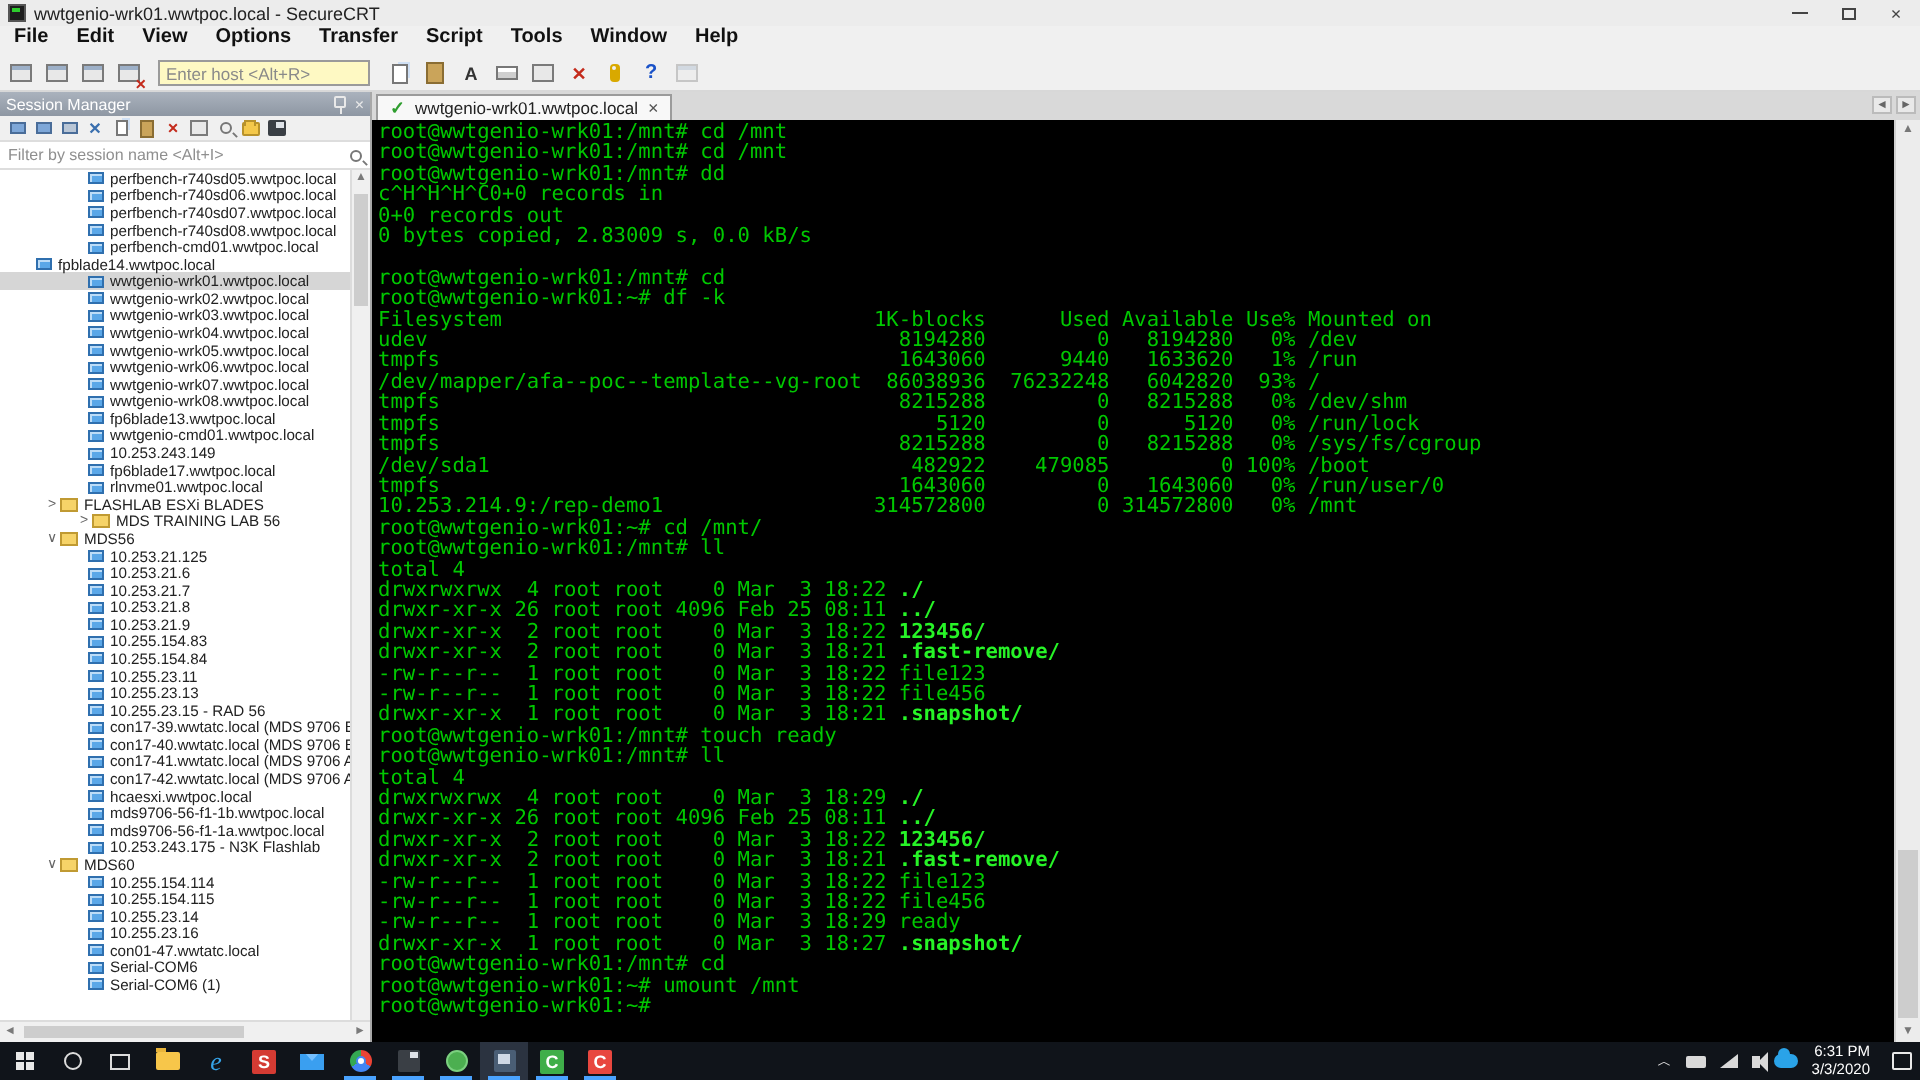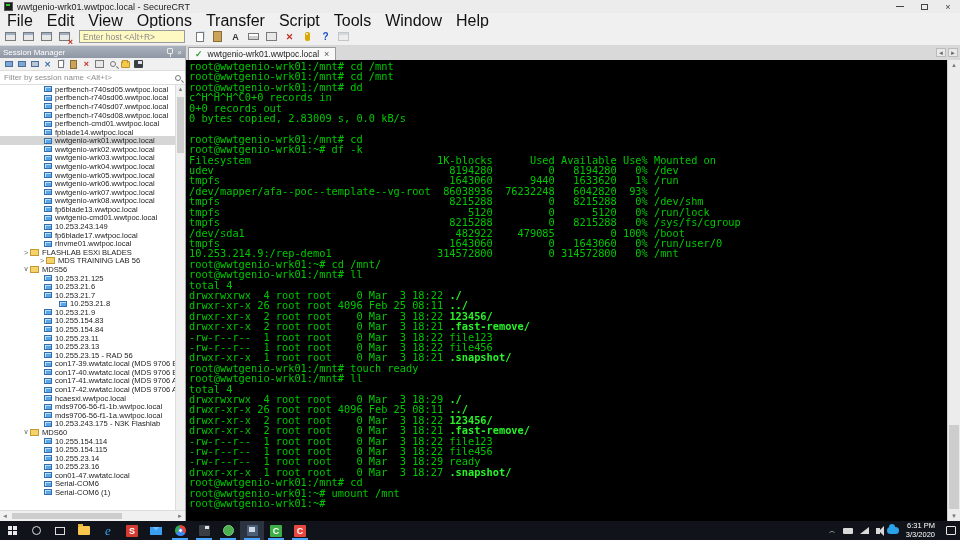--- a/index.html
+++ b/index.html
@@ -13,22 +13,22 @@
   .app-ico { width:9px; height:9px; margin:0 4px 0 4px; background:#1d1d1d;
     border:1px solid #555; position:relative; }
   .app-ico::after{content:"";position:absolute;left:1px;top:1px;width:4px;height:2px;background:#2ecc2e;}
   .win-controls { margin-left:auto; display:flex; height:100%; }
   .win-btn { width:24px; height:100%; display:flex; align-items:center; justify-content:center;
     color:#444; font-size:9px; }
   .maxglyph { width:7px; height:6px; border:1px solid #444; display:inline-block; }
   .minglyph { width:8px; height:1px; background:#444; display:inline-block; }
 
   
-  .menubar { height:15px; background:#f0f0f0; display:flex; align-items:center;
-    font-size:16px; color:#111; flex:0 0 auto; }
+  .menubar { height:15px; background:#f0f0f0; display:flex; 
+    font-size:10px; color:#111; flex:0 0 auto;font-weight:bold; }
   .menu-item { padding:0 7px; }
 
   
   .toolbar { height:18px; background:#f0f0f0; border-bottom:1px solid #d8d8d8;
     display:flex; align-items:center; gap:3px; padding-left:3px; flex:0 0 auto; }
   .tb-ico { width:15px; height:14px; display:flex; align-items:center; justify-content:center;
     font-size:9px; position:relative; }
   .mini-win { width:11px; height:9px; background:#e8e8e8; border:1px solid #7a7a7a; position:relative; }
   .mini-win::before { content:""; position:absolute; left:0; top:0; right:0; height:2px; background:#9db0c8; }
   .badge { position:absolute; font-size:7px; font-weight:bold; right:-1px; bottom:-2px; line-height:7px; }
@@ -292,21 +292,21 @@
               <span>perfbench-r740sd07.wwtpoc.local</span>
             </div>
             <div class="tree-row" style="padding-left: 44px;">
               <span class="t-mon"></span>
               <span>perfbench-r740sd08.wwtpoc.local</span>
             </div>
             <div class="tree-row" style="padding-left: 44px;">
               <span class="t-mon"></span>
               <span>perfbench-cmd01.wwtpoc.local</span>
             </div>
-            <div class="tree-row" style="padding-left: 44px;">
+            <div class="tree-row" style=" margin-left: 18px;">
               <span class="t-mon"></span>
               <span>fpblade14.wwtpoc.local</span>
             </div>
             <div class="tree-row sel" style="padding-left: 44px;">
               <span class="t-mon"></span>
               <span>wwtgenio-wrk01.wwtpoc.local</span>
             </div>
             <div class="tree-row" style="padding-left: 44px;">
               <span class="t-mon"></span>
               <span>wwtgenio-wrk02.wwtpoc.local</span>
@@ -375,21 +375,21 @@
               <span>10.253.21.125</span>
             </div>
             <div class="tree-row" style="padding-left: 44px;">
               <span class="t-mon"></span>
               <span>10.253.21.6</span>
             </div>
             <div class="tree-row" style="padding-left: 44px;">
               <span class="t-mon"></span>
               <span>10.253.21.7</span>
             </div>
-            <div class="tree-row" style="padding-left: 59px;">
+            <div class="tree-row" style="padding-left: 44px;">
               <span class="t-mon"></span>
               <span>10.253.21.8</span>
             </div>
             <div class="tree-row" style="padding-left: 44px;">
               <span class="t-mon"></span>
               <span>10.253.21.9</span>
             </div>
             <div class="tree-row" style="padding-left: 44px;">
               <span class="t-mon"></span>
               <span>10.255.154.83</span>

